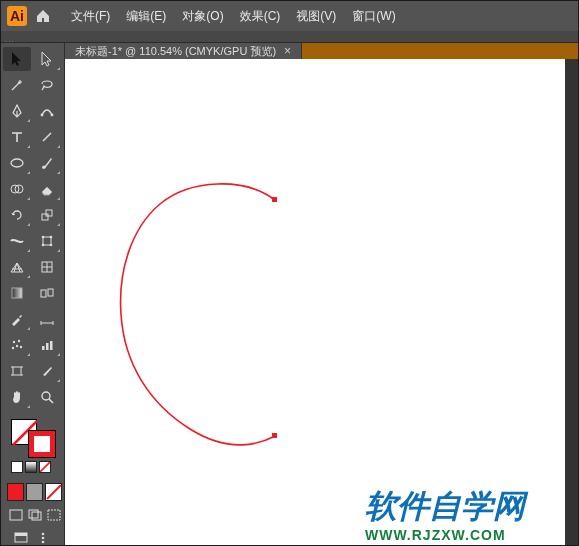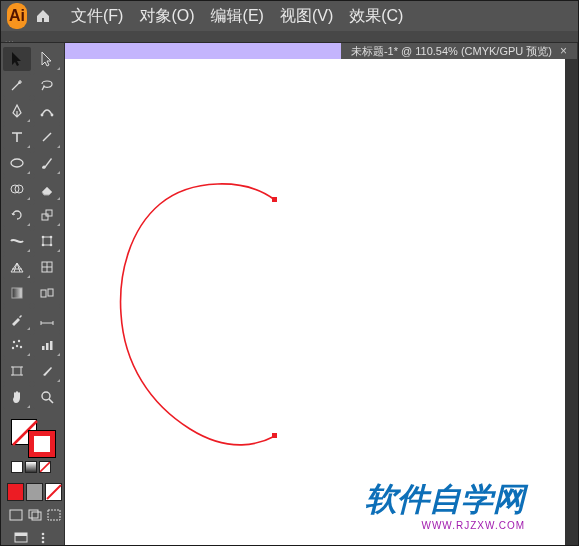--- a/index.html
+++ b/index.html
@@ -1,22 +1,22 @@
 <!DOCTYPE html>
 <html><head>
 <meta charset="utf-8">
 <style>
 *{margin:0;padding:0;box-sizing:border-box;font-family:"Microsoft YaHei",Arial,sans-serif;}
 body{background:#333;overflow:hidden;}
 .app{width:579px;height:546px;display:flex;flex-direction:column;background:#333333;border:1px solid #1a1a1a;}
 .titlebar{height:30px;background:#535353;display:flex;align-items:center;padding:0 6px;}
-.logo{width:20px;height:26px;background:#f7941e;border-radius:9px;color:#521400;display:flex;align-items:center;justify-content:center;font-weight:bold;font-size:16px;margin-right:6px;}
+.logo{width:20px;height:20px;background:#f7941e;border-radius:3px;color:#521400;display:flex;align-items:center;justify-content:center;font-weight:bold;font-size:14px;margin-right:6px;}
 .home-ico{width:20px;height:20px;margin-right:10px;display:flex;align-items:center;justify-content:center;}
 .menubar{display:flex;gap:0;}
-.menu-item{color:#e8e8e8;font-size:16px;padding:4px 8px;cursor:pointer;}
+.menu-item{color:#e8e8e8;font-size:12px;padding:4px 8px;cursor:pointer;}
 .control-strip{height:12px;background:#474747;border-bottom:1px solid #2a2a2a;}
 .ctrl-dots{display:inline-block;margin-left:4px;color:#888;font-size:8px;letter-spacing:1px;line-height:10px;}
 .main-area{flex:1;display:flex;overflow:hidden;}
 .tools-panel{width:64px;background:#535353;border-right:1px solid #2e2e2e;display:flex;flex-direction:column;padding:4px 2px;}
 .tool-row{display:flex;gap:2px;margin-bottom:2px;}
 .tool-btn{width:28px;height:24px;background:#535353;display:flex;align-items:center;justify-content:center;cursor:pointer;border-radius:2px;position:relative;}
 .tool-btn.sel{background:#3a3a3a;}
 .tool-corner{position:absolute;right:1px;bottom:1px;width:0;height:0;border-right:3px solid #aaa;border-top:3px solid transparent;}
 .color-block{padding:4px;margin-top:4px;}
 .fill-stroke{position:relative;width:44px;height:38px;margin:0 auto;}
@@ -25,49 +25,50 @@
 .stroke-sw{position:absolute;bottom:0;right:0;width:26px;height:26px;background:#fff;border:5px solid #ec1c24;box-shadow:0 0 0 1px #000;}
 .mini-sw{display:flex;gap:2px;margin-top:4px;justify-content:flex-start;padding-left:4px;}
 .mini-sw div{width:12px;height:12px;border:1px solid #222;}
 .swatch-row{display:flex;gap:2px;margin-top:6px;padding-left:4px;}
 .swatch{width:18px;height:18px;border:1px solid #222;}
 .mode-row{display:flex;gap:2px;margin-top:6px;padding-left:4px;}
 .mode-ico{width:20px;height:16px;display:flex;align-items:center;justify-content:center;}
 .opts-row{display:flex;gap:2px;margin-top:6px;padding-left:8px;}
 .opts-ico{width:20px;height:18px;display:flex;align-items:center;justify-content:center;}
 .doc-area{flex:1;display:flex;flex-direction:column;background:#333;}
-.tab-bar{height:26px;background:#c4b5fd;display:flex;align-items:stretch;justify-content:flex-end;}
+.tab-bar{height:26px;background:#a16207;display:flex;align-items:stretch;}
 .tab{background:#535353;color:#ddd;font-size:11px;padding:0 10px;display:flex;align-items:center;gap:8px;border-right:1px solid #333;}
 .tab-close{color:#ccc;font-size:12px;cursor:pointer;}
 .canvas-wrap{flex:1;background:#333;display:flex;align-items:flex-start;justify-content:flex-start;padding:0 0 0 0;}
 .canvas{background:#fff;width:500px;height:486px;position:relative;overflow:hidden;margin-left:0;}
 .curve-svg{position:absolute;top:0;left:0;}
-.watermark{position:absolute;bottom:14px;right:40px;text-align:right;}
+.watermark{position:absolute;bottom:2px;right:40px;text-align:left;}
 .wm-cn{color:#0d6fb8;font-size:32px;font-weight:900;font-style:italic;letter-spacing:0px;}
-.wm-url{color:#a21caf;font-size:10px;font-weight:normal;letter-spacing:1px;margin-top:-2px;}
+.wm-url{color:#15803d;font-size:14px;font-weight:bold;letter-spacing:1px;margin-top:-2px;}
 svg{display:block;}
 </style>
 </head>
 <body>
 
 <div class="app">
 
   <div class="titlebar">
     <div class="logo">Ai</div>
     <div class="home-ico">
       <svg width="16" height="16" viewBox="0 0 16 16">
           <path d="M2 8 L8 2 L14 8 L14 14 L9 14 L9 10 L7 10 L7 14 L2 14 Z" fill="#d8d8d8"></path>
         </svg>
     </div>
     <div class="menubar">
       <div class="menu-item">文件(F)</div>
+      <div class="menu-item">编辑(E)</div>
       <div class="menu-item">对象(O)</div>
-      <div class="menu-item">编辑(E)</div>
+      <div class="menu-item">效果(C)</div>
       <div class="menu-item">视图(V)</div>
-      <div class="menu-item">效果(C)</div>
+      <div class="menu-item">窗口(W)</div>
     </div>
   </div>
 
   <div class="control-strip">
     <span class="ctrl-dots">:::</span>
   </div>
 
   <div class="main-area">
 
     <div class="tools-panel">

